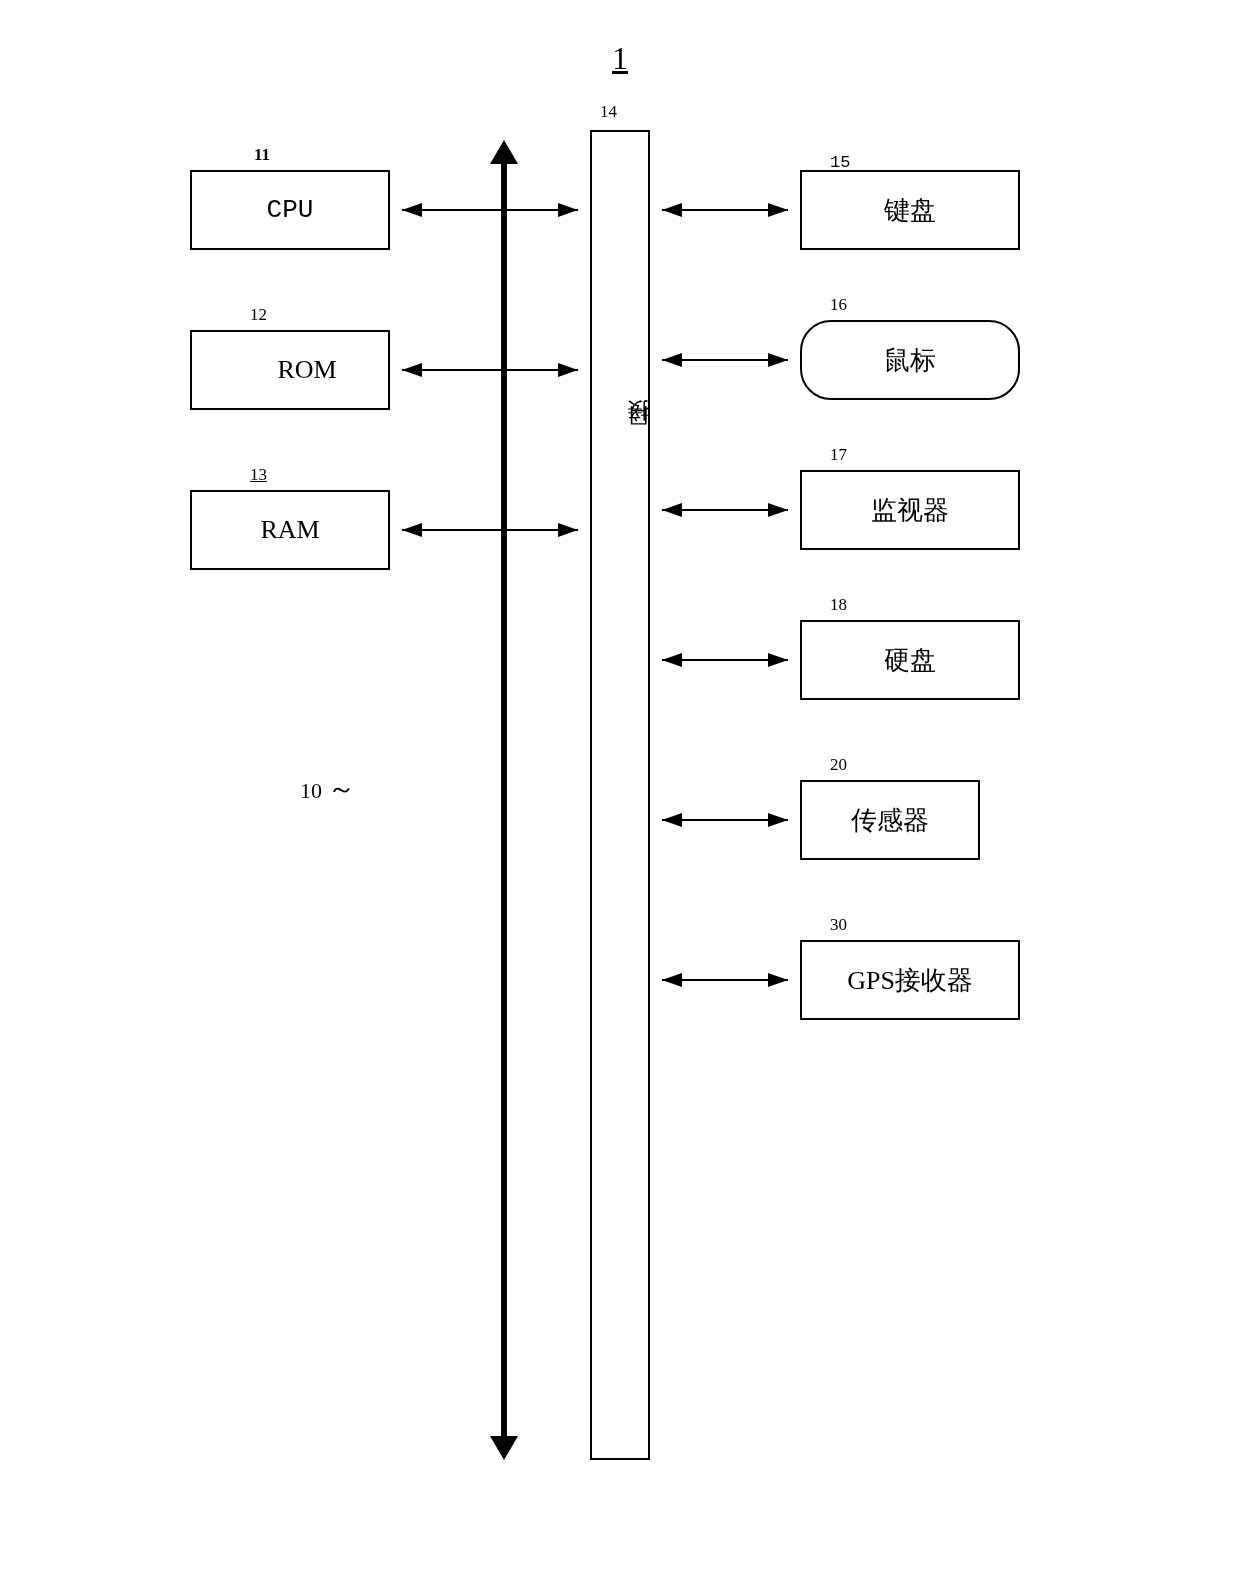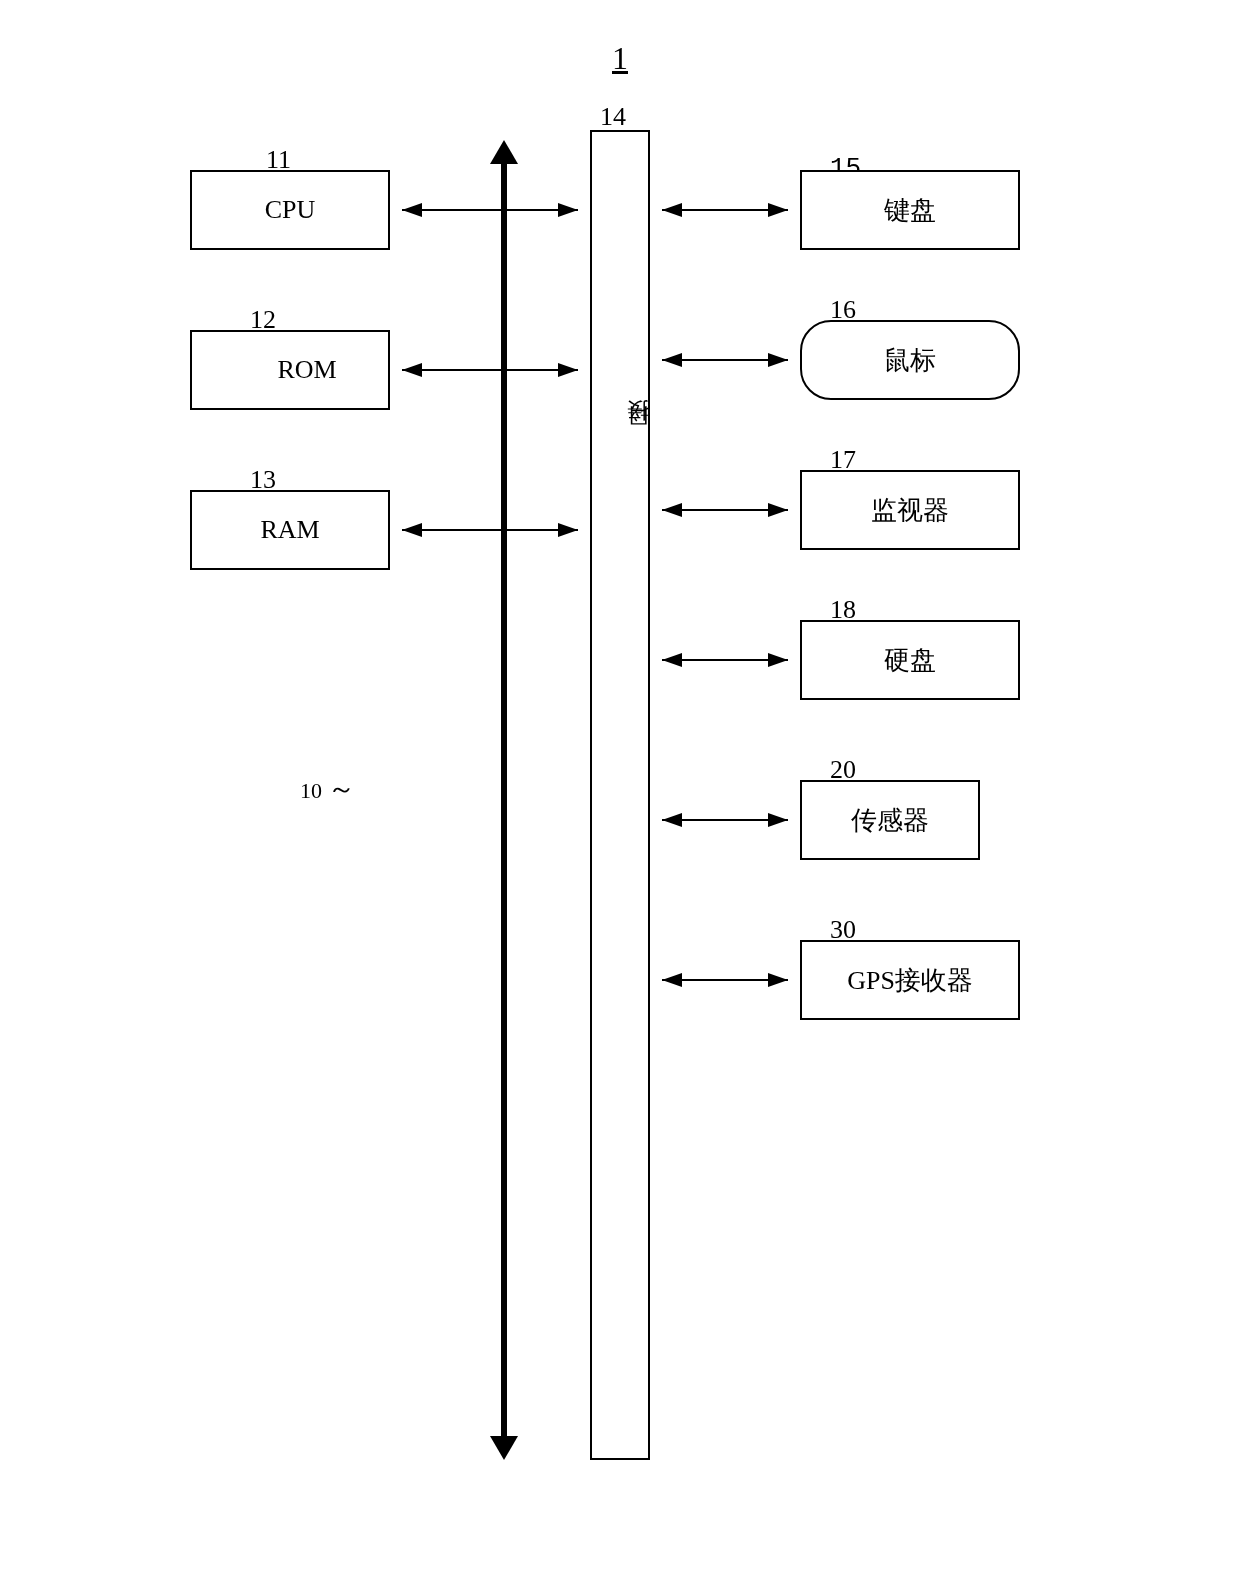--- a/index.html
+++ b/index.html
@@ -32,21 +32,21 @@
     .box {
       position: absolute;
       border: 2px solid #000;
       display: flex;
       align-items: center;
       justify-content: center;
       font-size: 26px;
       background: #fff;
     }
     
-    .box-cpu   { left: 20px;  top: 130px; width: 200px; height: 80px; }
+    .box-cpu   { left: 20px;  top: 130px; width: 200px; height: 80px; font-family: Liberation Mono, monospace; }
     .box-rom   { left: 20px;  top: 290px; width: 200px; height: 80px; padding-left: 34px; }
     .box-ram   { left: 20px;  top: 450px; width: 200px; height: 80px; }
 
     
     .bus-bar {
       position: absolute;
       left: 420px;
       top: 90px;
       width: 60px;
       height: 1330px;
@@ -57,21 +57,21 @@
     .box-keyboard  { left: 630px; top: 130px; width: 220px; height: 80px; }
     .box-mouse     { left: 630px; top: 280px; width: 220px; height: 80px; border-radius: 31px; }
     .box-monitor   { left: 630px; top: 430px; width: 220px; height: 80px; }
     .box-harddisk  { left: 630px; top: 580px; width: 220px; height: 80px; }
     .box-sensor    { left: 630px; top: 740px; width: 180px; height: 80px; }
     .box-gps       { left: 630px; top: 900px; width: 220px; height: 80px; }
 
     
     .ref {
       position: absolute;
-      font-size: 26px;
+      font-size: 17px;
       color: #000;
     }
     .arrowhead-up {
       width: 0;
       height: 0;
       border-left: 14px solid transparent;
       border-right: 14px solid transparent;
       border-bottom: 24px solid #000;
     }
     .arrowhead-down {
@@ -104,21 +104,21 @@
       font-size: 22px;
     }
   </style>
 </head>
 <body>
 
 <div class="diagram-container">
 
   <div class="top-label">1</div>
 
-  <div class="ref" style="top:105px; left:96px;">11</div>
+  <div class="ref" style="top:105px; left:84px;font-weight:bold;">11</div>
   <div class="ref" style="top:265px; left:80px;">12</div>
   <div class="ref" style="top:425px; left:80px;text-decoration:underline;">13</div>
 
   <div class="box box-cpu">
     <span>CPU</span>
   </div>
 
   <div class="box box-rom">
     <span>ROM</span>
   </div>

